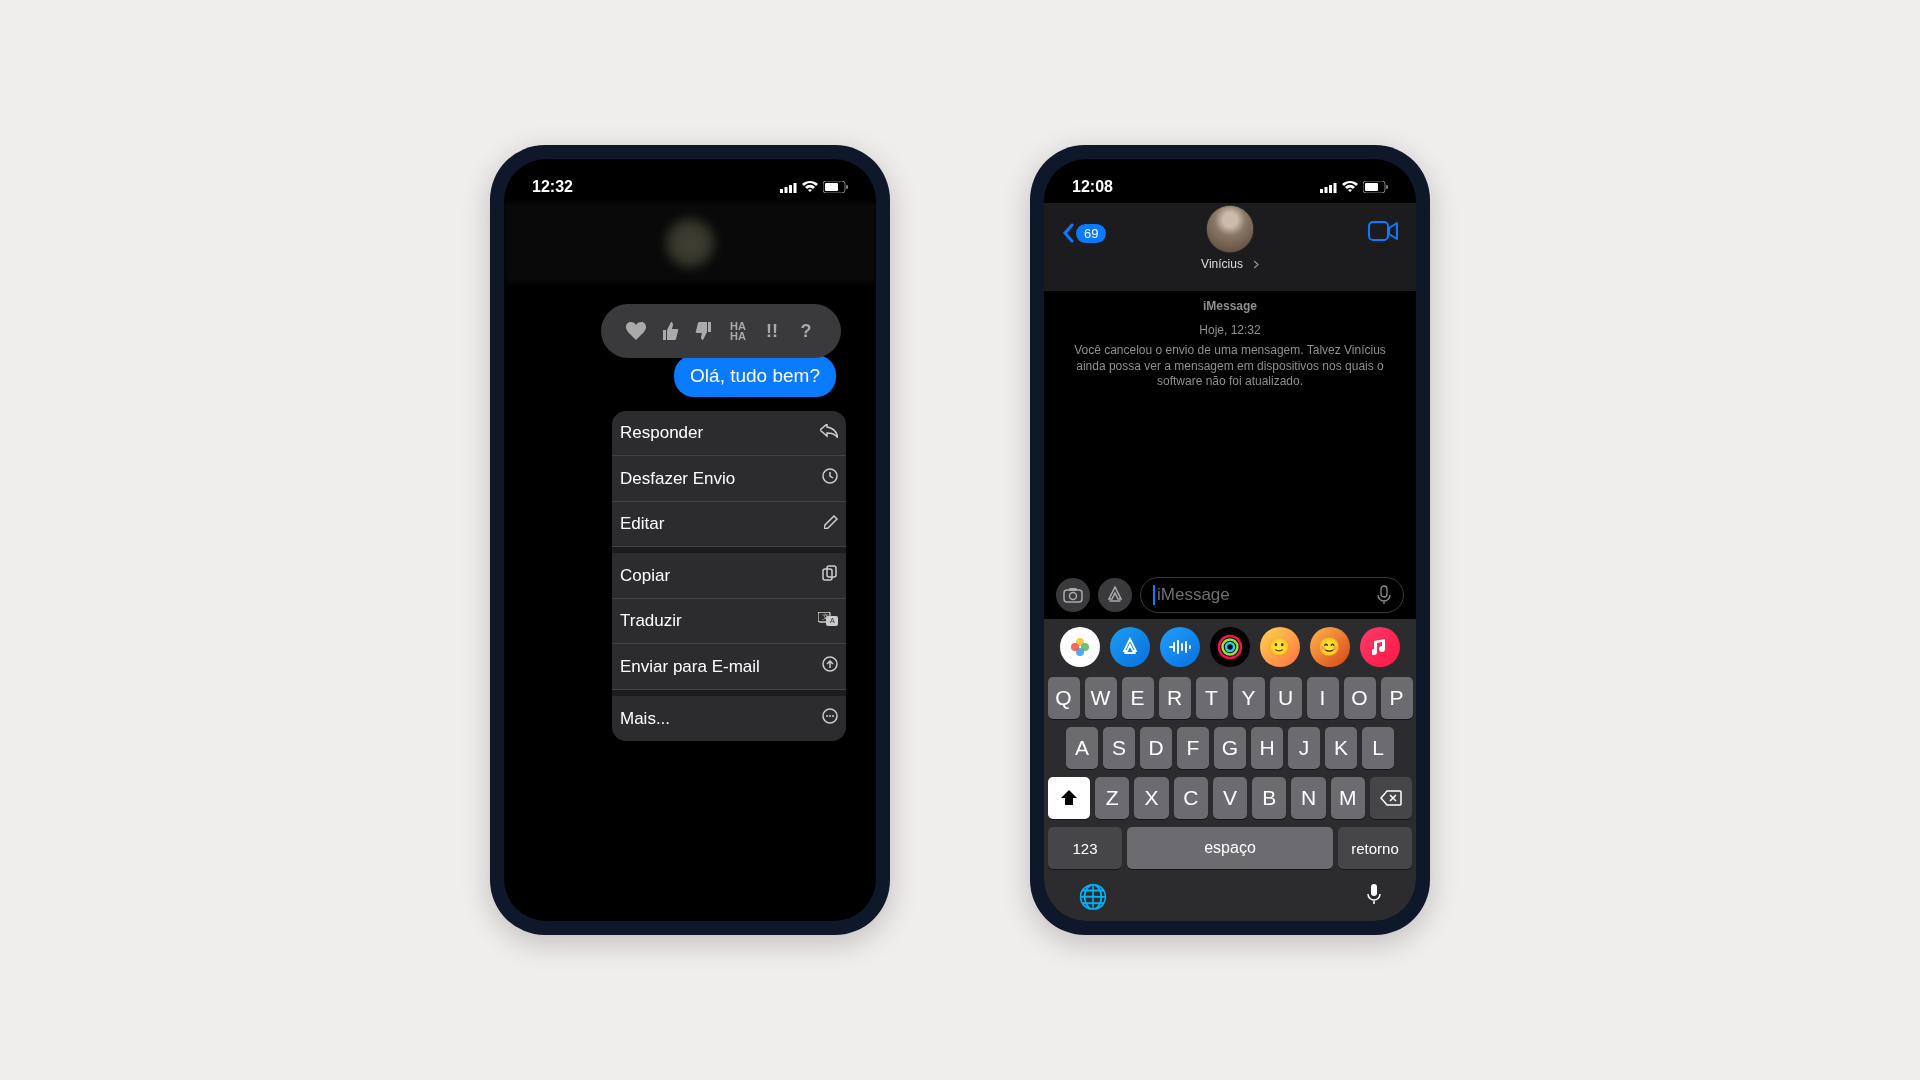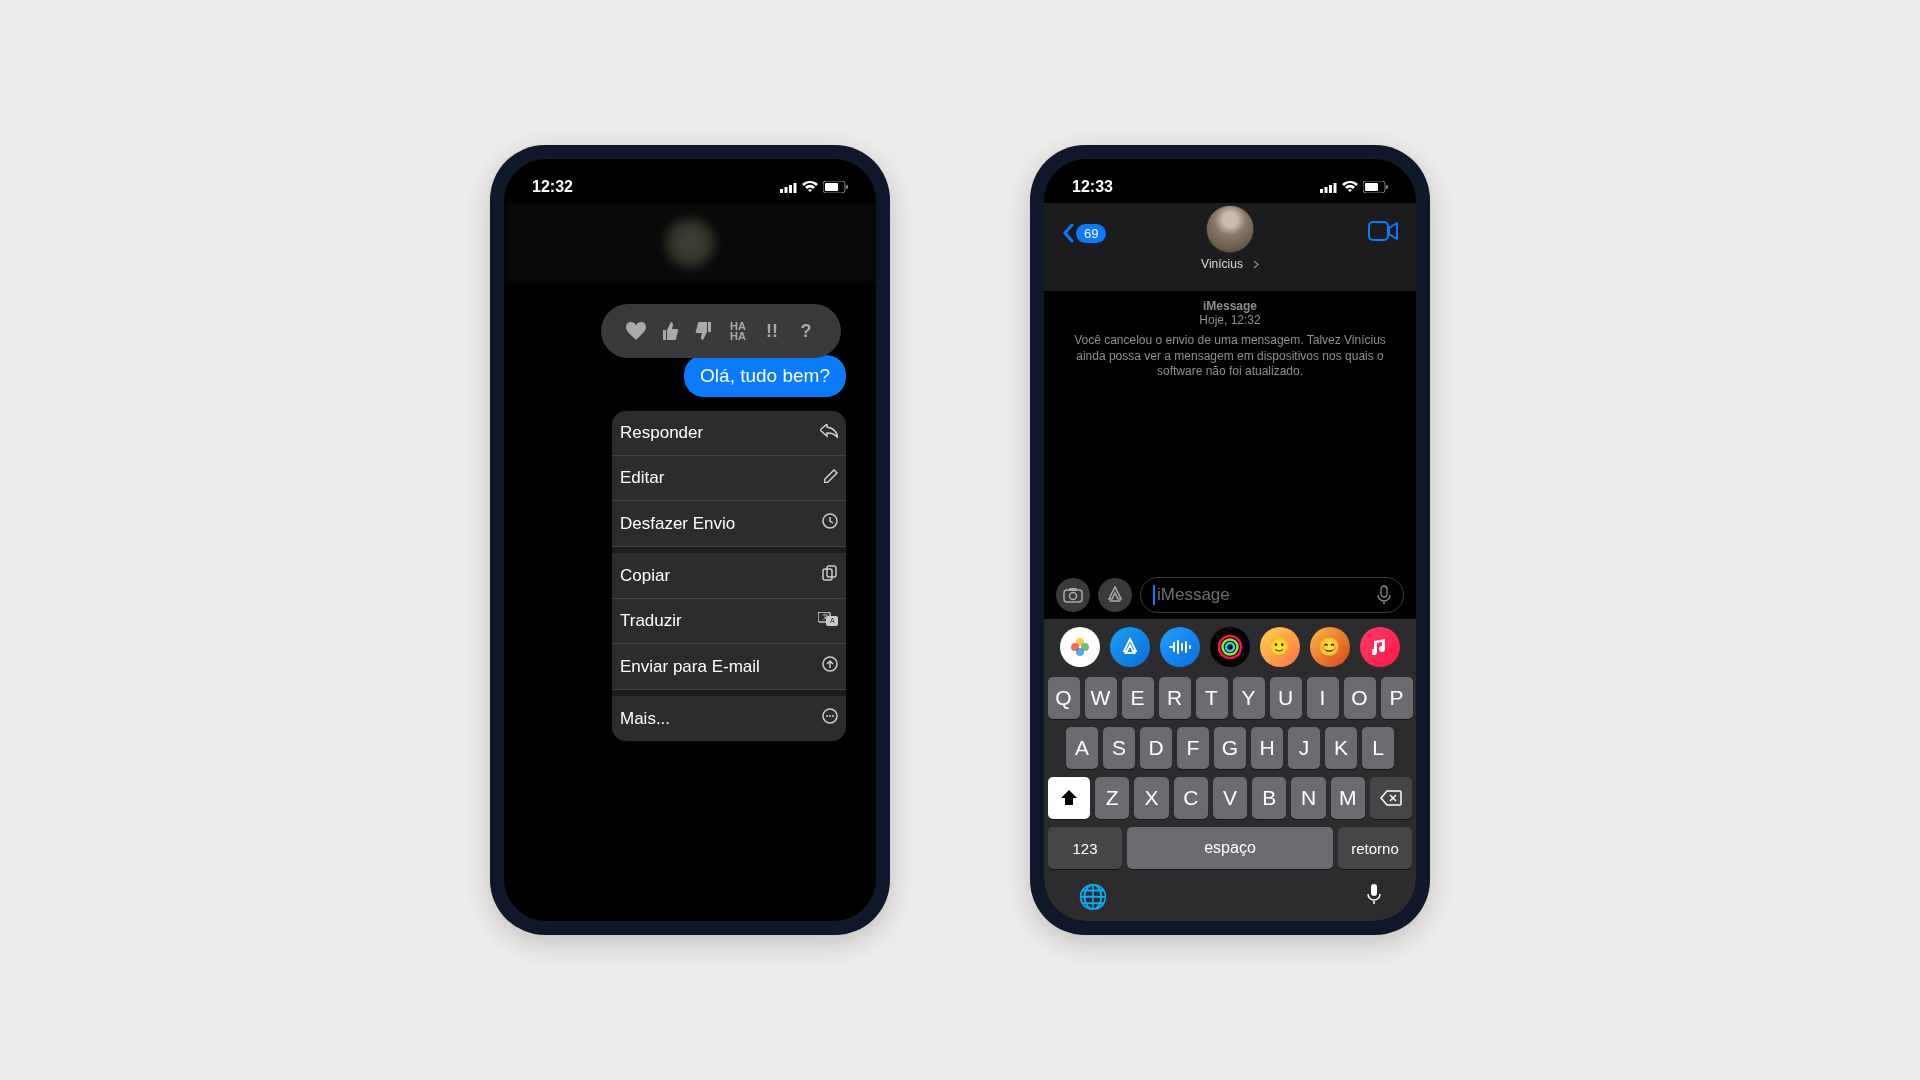--- a/index.html
+++ b/index.html
@@ -82,21 +82,21 @@
     z-index: 20;
   }
   .tapback {
     width: 34px; height: 34px;
     display: flex; align-items: center; justify-content: center;
     color: #aaa; font-size: 18px; font-weight: 700;
   }
   .message-bubble {
     position: absolute;
     top: 196px;
-    right: 30px;
+    right: 40px;
     background: #0a7aff;
     color: #fff;
     padding: 10px 16px;
     border-radius: 20px;
     font-size: 19px;
     z-index: 15;
   }
   .context-menu {
     position: absolute;
     top: 252px;
@@ -151,21 +151,21 @@
     content:""; position:absolute; inset:0;
     background: radial-gradient(circle at 50% 30%, #cba 18%, #876 40%, #543 100%);
   }
   .contact-name { font-size: 12px; color: #ddd; margin-top: 4px; display:flex; align-items:center; gap:10px;}
   .facetime-icon { color: #0a7aff; }
   .chat-body {
     background: #000; flex: 1; padding: 8px 20px 0;
     font-size: 12px; color: #8e8e93; text-align: center;
   }
   .chat-body .svc { font-weight: 600; color: #8e8e93; font-size:12px;}
-  .chat-body .time { font-size: 12px; margin-top:0;}
+  .chat-body .time { font-size: 12px; margin-top:10px;}
   .chat-body .note { font-size: 12px; margin-top: 6px; line-height:1.3; padding: 0 6px;}
   .input-row {
     display: flex; align-items: center; gap: 8px;
     padding: 6px 12px;
     background: #000;
   }
   .round-btn {
     width: 34px; height: 34px; border-radius: 50%;
     background: #3a3a3c; display:flex; align-items:center; justify-content:center;
     color: #aaa; font-size: 16px;
@@ -263,30 +263,30 @@
     <div class="message-bubble">Olá, tudo bem?</div>
 
     <div class="context-menu">
       <div class="menu-item">
         <span>Responder</span>
         <span class="menu-icon"><svg width="18" height="14" viewBox="0 0 18 14">
               <path d="M7 0L0 6l7 6V9c5 0 9 2 11 5-1-6-5-10-11-11z" fill="none" stroke="#ccc" stroke-width="1.5"></path>
             </svg></span>
       </div>
       <div class="menu-item">
-        <span>Editar</span>
-        <span class="menu-icon"><svg width="14" height="14" viewBox="0 0 14 14">
-              <path d="M0 14l1-4L10 1l3 3-9 9z" fill="none" stroke="#ccc" stroke-width="1.5"></path>
-            </svg></span>
-      </div>
-      <div class="menu-item">
         <span>Desfazer Envio</span>
         <span class="menu-icon"><svg width="16" height="16" viewBox="0 0 16 16">
               <circle cx="8" cy="8" r="7" fill="none" stroke="#ccc" stroke-width="1.5"></circle>
               <path d="M8 4v4l3 2" stroke="#ccc" stroke-width="1.5" fill="none"></path>
+            </svg></span>
+      </div>
+      <div class="menu-item">
+        <span>Editar</span>
+        <span class="menu-icon"><svg width="14" height="14" viewBox="0 0 14 14">
+              <path d="M0 14l1-4L10 1l3 3-9 9z" fill="none" stroke="#ccc" stroke-width="1.5"></path>
             </svg></span>
       </div>
       <div class="menu-gap"></div>
       <div class="menu-item">
         <span>Copiar</span>
         <span class="menu-icon"><svg width="16" height="16" viewBox="0 0 16 16">
               <rect x="1" y="4" width="9" height="11" rx="2" fill="none" stroke="#ccc" stroke-width="1.5"></rect>
               <rect x="5" y="1" width="9" height="11" rx="2" fill="none" stroke="#ccc" stroke-width="1.5"></rect>
             </svg></span>
       </div>
@@ -317,21 +317,21 @@
             </svg></span>
       </div>
     </div>
   </div>
 </div>
 
 <div class="phone phone2">
   <div class="screen">
     <div class="notch"></div>
     <div class="status-bar">
-      <span>12:33</span>
+      <span>12:08</span>
       <div class="status-icons">
         <span class="signal-icon">
           <svg width="17" height="11" viewBox="0 0 17 11">
               <rect x="0" y="7" width="3" height="4" fill="#fff"></rect>
               <rect x="4.5" y="5" width="3" height="6" fill="#fff"></rect>
               <rect x="9" y="3" width="3" height="8" fill="#fff"></rect>
               <rect x="13.5" y="1" width="3" height="10" fill="#fff"></rect>
             </svg>
         </span>
         <span class="wifi-icon">

